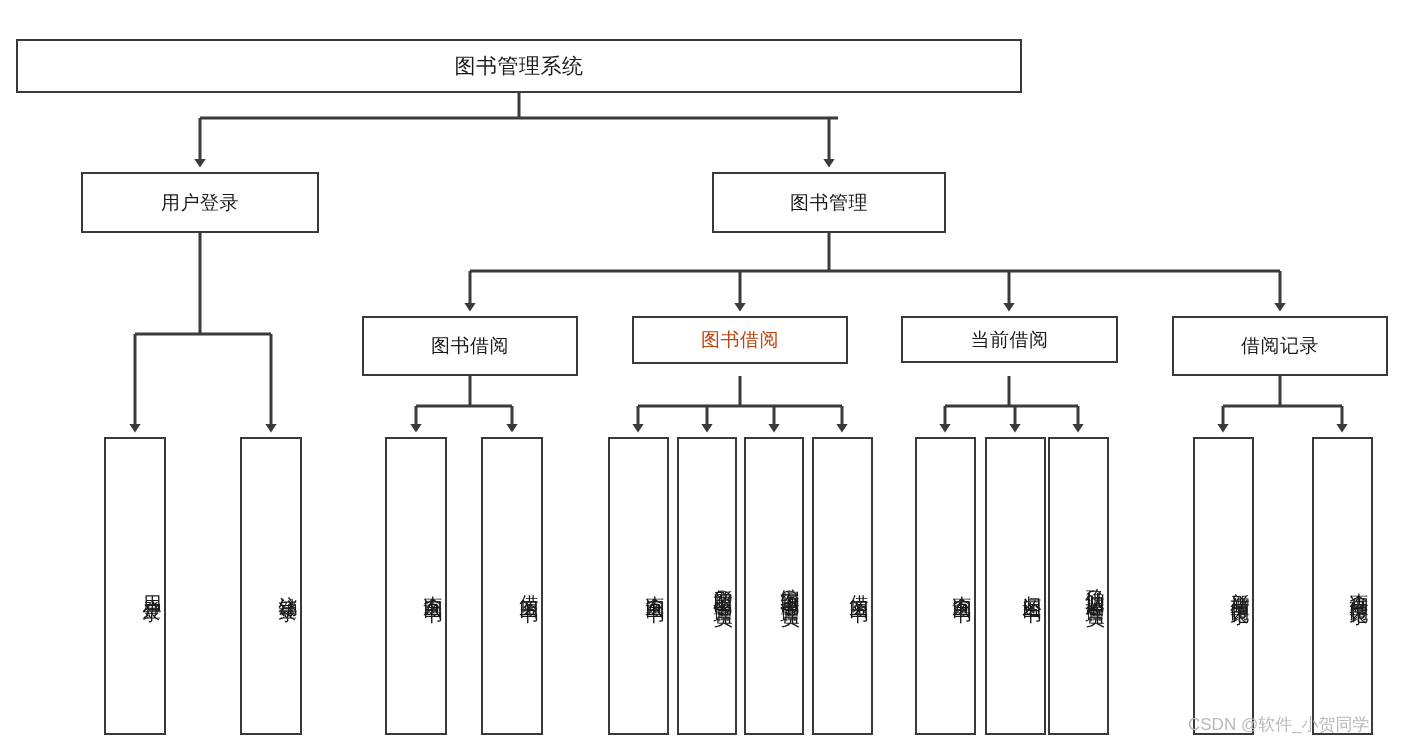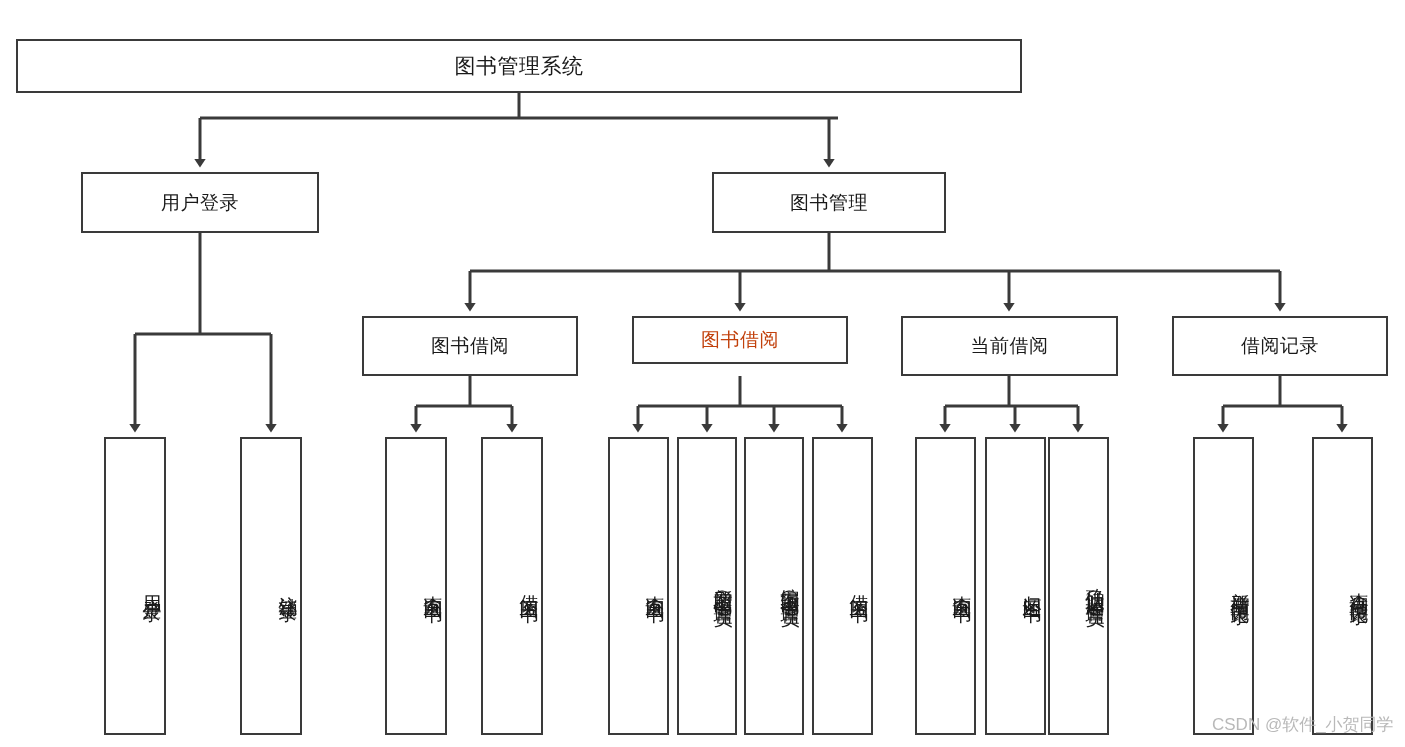--- a/index.html
+++ b/index.html
@@ -54,21 +54,20 @@
   }
   .watermark {
     position: absolute;
     left: 1188px;
     top: 713px;
     font-size: 17px;
     color: #b9b9b9;
     white-space: nowrap;
     z-index: 3;
     font-family: "Liberation Sans", "DejaVu Sans", sans-serif;
-    margin-left: 24px;
   }
 </style>
 </head>
 <body>
 
 <div id="canvas" style="background: rgb(255, 255, 255);">
 
   <svg id="edges" viewBox="0 0 1405 747" xmlns="http://www.w3.org/2000/svg">
     <defs>
       <marker id="arrow" markerWidth="10" markerHeight="12" refX="1.5" refY="6" orient="auto" markerUnits="userSpaceOnUse">
@@ -119,21 +118,21 @@
     </g>
   </svg>
 
   <div class="node root" style="left: 16px; top: 14px; width: 1006px; height: 54px; border-color: rgb(58, 58, 58); color: rgb(26, 26, 26); background: rgb(255, 255, 255);">图书管理系统</div>
 
   <div class="node" style="left: 81px; top: 172px; width: 238px; height: 61px; border-color: rgb(58, 58, 58); color: rgb(26, 26, 26); background: rgb(255, 255, 255);">用户登录</div>
   <div class="node" style="left: 712px; top: 172px; width: 234px; height: 61px; border-color: rgb(58, 58, 58); color: rgb(26, 26, 26); background: rgb(255, 255, 255);">图书管理</div>
 
   <div class="node" style="left: 362px; top: 316px; width: 216px; height: 60px; border-color: rgb(58, 58, 58); color: rgb(26, 26, 26); background: rgb(255, 255, 255);">图书借阅</div>
   <div class="node" style="left: 632px; top: 316px; width: 216px; height: 48px; border-color: rgb(58, 58, 58); color: #c2410c; background: rgb(255, 255, 255);">图书借阅</div>
-  <div class="node" style="left: 901px; top: 316px; width: 217px; height: 60px; border-color: rgb(58, 58, 58); color: rgb(26, 26, 26); background: rgb(255, 255, 255);">当前借阅</div>
+  <div class="node" style="left: 901px; top: 316px; width: 217px; height: 47px; border-color: rgb(58, 58, 58); color: rgb(26, 26, 26); background: rgb(255, 255, 255);">当前借阅</div>
   <div class="node" style="left: 1172px; top: 316px; width: 216px; height: 60px; border-color: rgb(58, 58, 58); color: rgb(26, 26, 26); background: rgb(255, 255, 255);">借阅记录</div>
 
   <div class="node vertical" style="left: 104px; top: 437px; width: 62px; height: 298px; border-color: rgb(58, 58, 58); color: rgb(26, 26, 26); background: rgb(255, 255, 255);">用户登录</div>
   <div class="node vertical" style="left: 240px; top: 437px; width: 62px; height: 298px; border-color: rgb(58, 58, 58); color: rgb(26, 26, 26); background: rgb(255, 255, 255);">注销登录</div>
 
   <div class="node vertical" style="left: 385px; top: 437px; width: 62px; height: 298px; border-color: rgb(58, 58, 58); color: rgb(26, 26, 26); background: rgb(255, 255, 255);">查询图书</div>
   <div class="node vertical" style="left: 481px; top: 437px; width: 62px; height: 298px; border-color: rgb(58, 58, 58); color: rgb(26, 26, 26); background: rgb(255, 255, 255);">借阅图书</div>
 
   <div class="node vertical" style="left: 608px; top: 437px; width: 61px; height: 298px; border-color: rgb(58, 58, 58); color: rgb(26, 26, 26); background: rgb(255, 255, 255);">查询图书</div>
   <div class="node vertical" style="left: 677px; top: 437px; width: 60px; height: 298px; border-color: rgb(58, 58, 58); color: rgb(26, 26, 26); background: rgb(255, 255, 255);">新增图书（管理员）</div>

